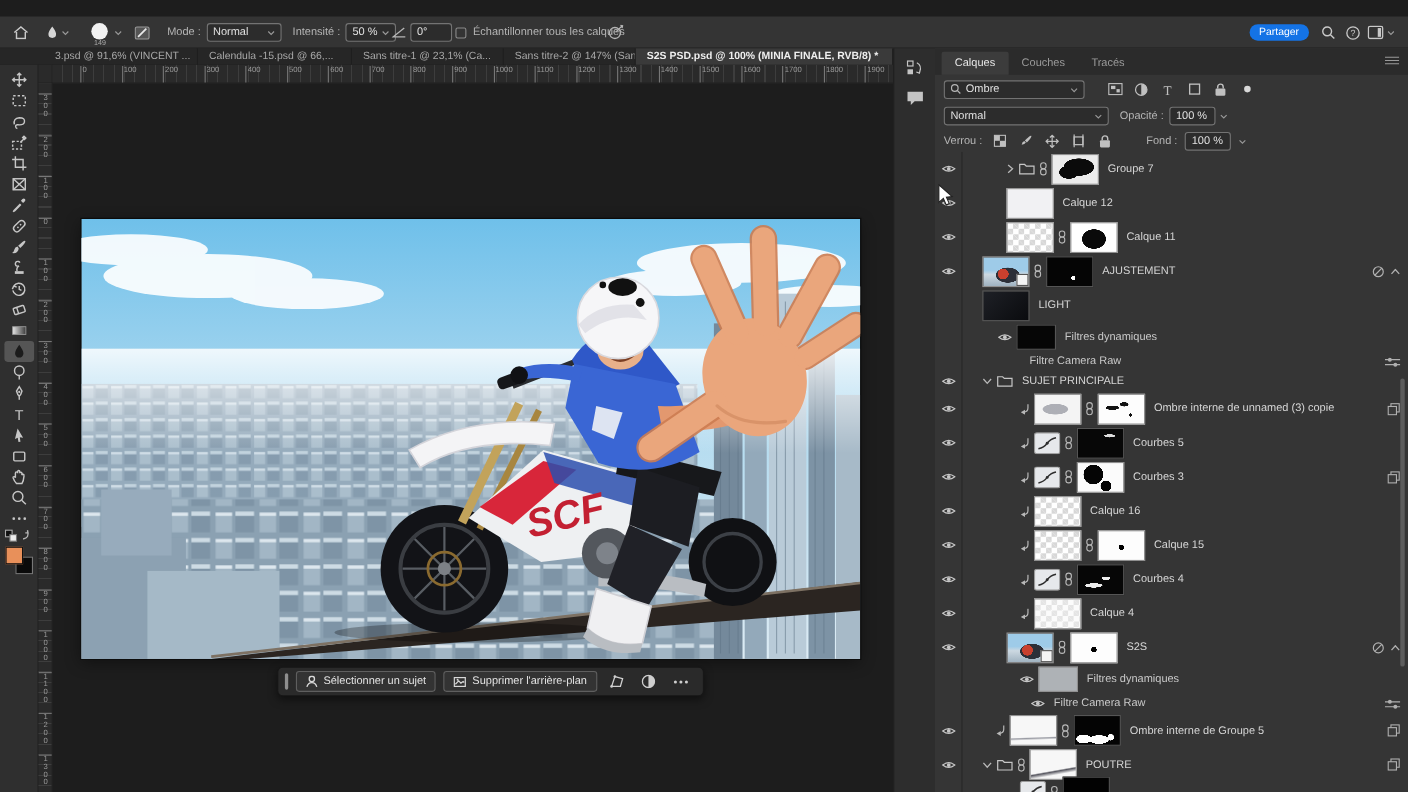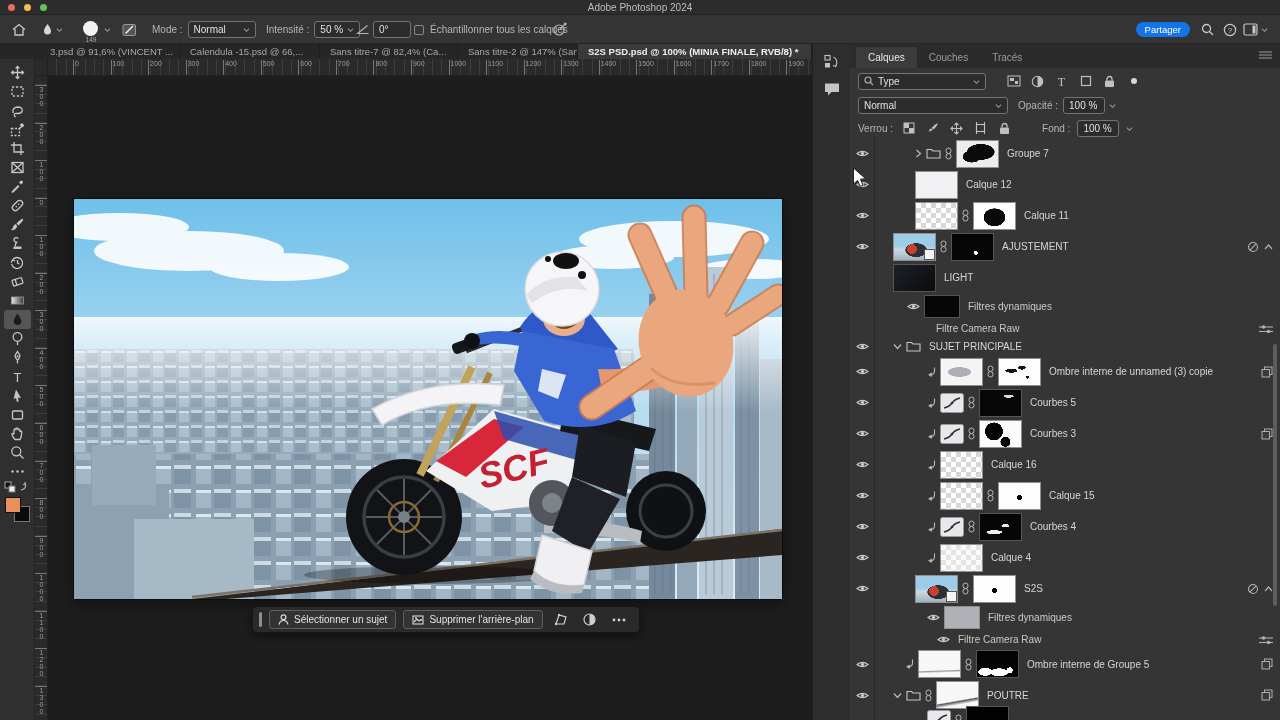--- a/index.html
+++ b/index.html
@@ -135,26 +135,20 @@
   .rightico { position:absolute; right:7px; top:50%; transform:translateY(-50%); display:flex; align-items:center; gap:5px; }
   .scrollthumb { position:absolute; right:3px; top:300px; width:4px; height:262px; background:#5d5d5d; border-radius:2px; }
 
   .cursor { position:absolute; left:852px; top:167px; z-index:50; pointer-events:none; }
 </style>
 </head>
 <body>
 
 <div class="app">
 
-  <div class="titlebar">
-    <div class="tl-dot" style="left:8px;background:#ec6a5e"></div>
-    <div class="tl-dot" style="left:24px;background:#f5bf4f"></div>
-    <div class="tl-dot" style="left:40px;background:#61c454"></div>
-    <div class="win-title">Adobe Photoshop 2024</div>
-  </div>
 
   <div class="optionsbar">
     <div class="ob" style="left:12px">
       <svg width="14" height="13">
           <path d="M1 6.5 L7 1.5 L13 6.5 M3 6 V12 H11 V6" fill="none" stroke="#c9c9c9" stroke-width="1.3"></path>
         </svg>
     </div>
     <div class="ob" style="left:42px;gap:3px">
       <svg width="11" height="13">
           <path d="M5.5 1 Q9 5.5 9 8 a3.5 3.5 0 1 1 -7 0 Q2 5.5 5.5 1 Z" fill="#d6d6d6"></path>
@@ -238,21 +232,21 @@
       <svg class="chev" viewBox="0 0 8 8">
           <path d="M1 3 L4 6 L7 3" fill="none" stroke="#999" stroke-width="1.2"></path>
         </svg>
     </div>
   </div>
 
   <div class="tabbar" id="doc-tabs">
       <div style="width: 40px;"></div>
       <div class="doc-tab" style="width: 140px;">3.psd @ 91,6% (VINCENT ...</div>
       <div class="doc-tab" style="width: 140px;">Calendula -15.psd @ 66,...</div>
-      <div class="doc-tab" style="width: 138px;">Sans titre-7 @ 82,4% (Ca...</div>
+      <div class="doc-tab" style="width: 138px;">Sans titre-1 @ 23,1% (Ca...</div>
       <div class="doc-tab" style="width: 120px;">Sans titre-2 @ 147% (San...</div>
       <div class="doc-tab active" style="width: 234px;">S2S PSD.psd @ 100% (MINIA FINALE, RVB/8) *</div>
     </div>
 
   <div class="toolbar">
     <div id="tool-list" style="padding-top:4px">
         <div class="tool">
           <svg width="15" height="15">
             <path d="M7.5 1.5 V13.5 M1.5 7.5 H13.5 M5.6 3.4 L7.5 1.5 L9.4 3.4 M5.6 11.6 L7.5 13.5 L9.4 11.6 M3.4 5.6 L1.5 7.5 L3.4 9.4 M11.6 5.6 L13.5 7.5 L11.6 9.4" fill="none" stroke="#c6c6c6" stroke-width="1.3"></path>
           </svg>
@@ -653,21 +647,21 @@
       </span>
     </div>
 
     <div class="prow filters">
       <span class="field" style="width:128px;justify-content:space-between">
         <span style="display:flex;align-items:center;gap:4px">
           <svg width="10" height="10">
               <circle cx="4" cy="4" r="3" fill="none" stroke="#b5b5b5" stroke-width="1.1"></circle>
               <line x1="6.2" y1="6.2" x2="9" y2="9" stroke="#b5b5b5" stroke-width="1.1"></line>
             </svg>
-          <span>Type</span>
+          <span>Ombre</span>
         </span>
         <svg class="chev" viewBox="0 0 8 8">
             <path d="M1 3 L4 6 L7 3" fill="none" stroke="#999" stroke-width="1.2"></path>
           </svg>
       </span>
       <span class="icbtn" style="margin-left:12px">
         <svg width="14" height="12">
             <rect x="1" y="1" width="12" height="10" fill="none" stroke="#c0c0c0"></rect>
             <rect x="3" y="3" width="4" height="3" fill="#c0c0c0"></rect>
             <rect x="8" y="6" width="3" height="3" fill="#c0c0c0"></rect>

